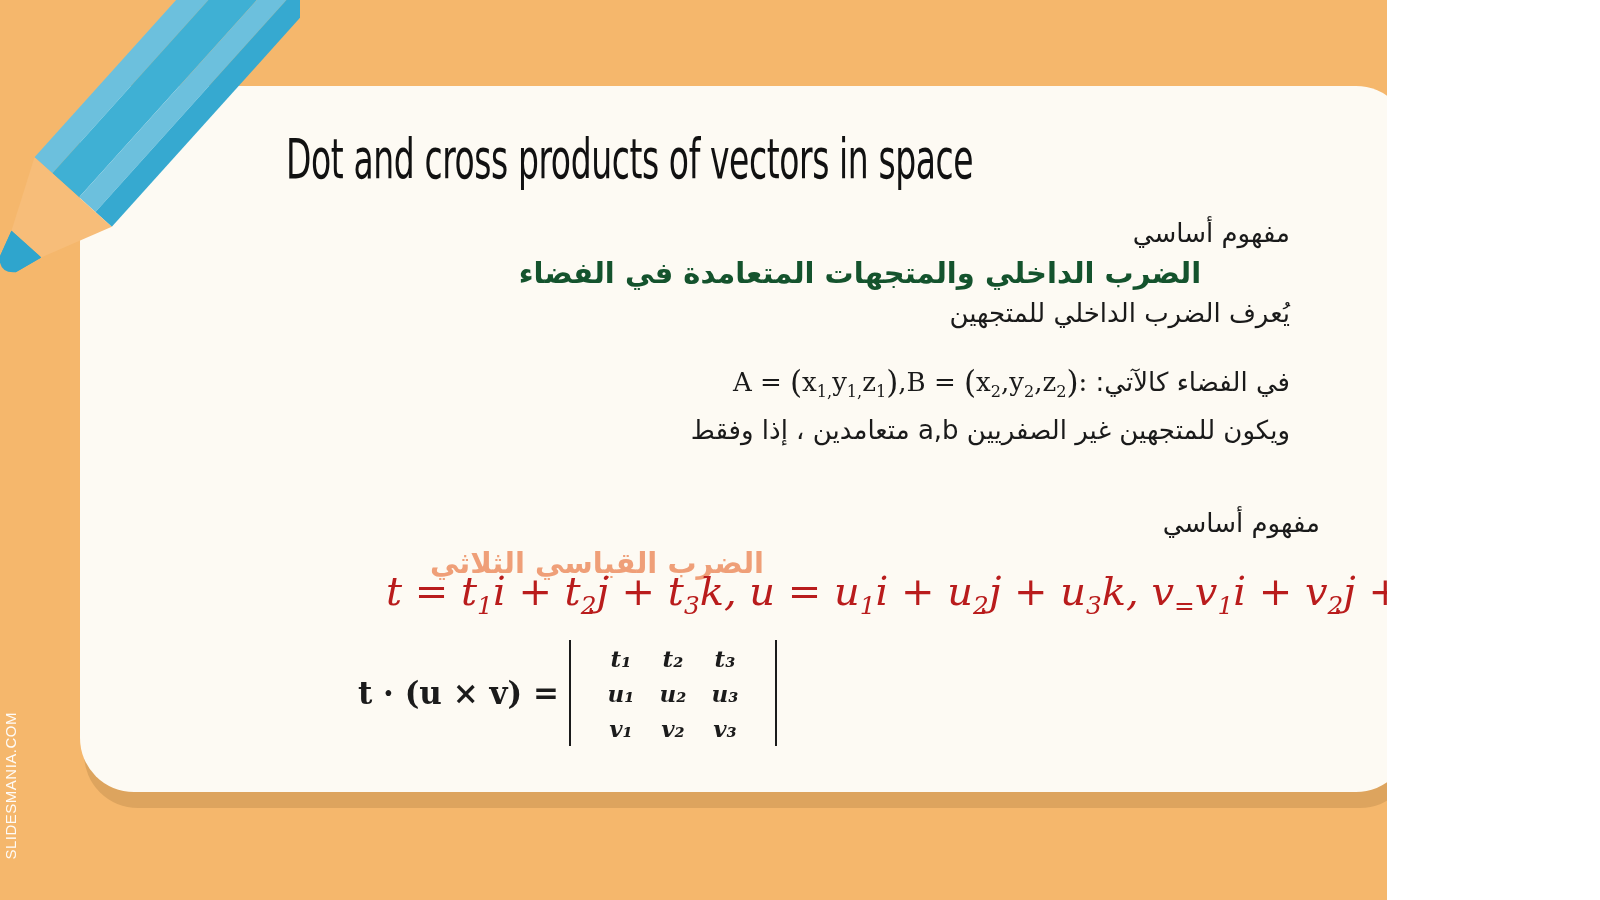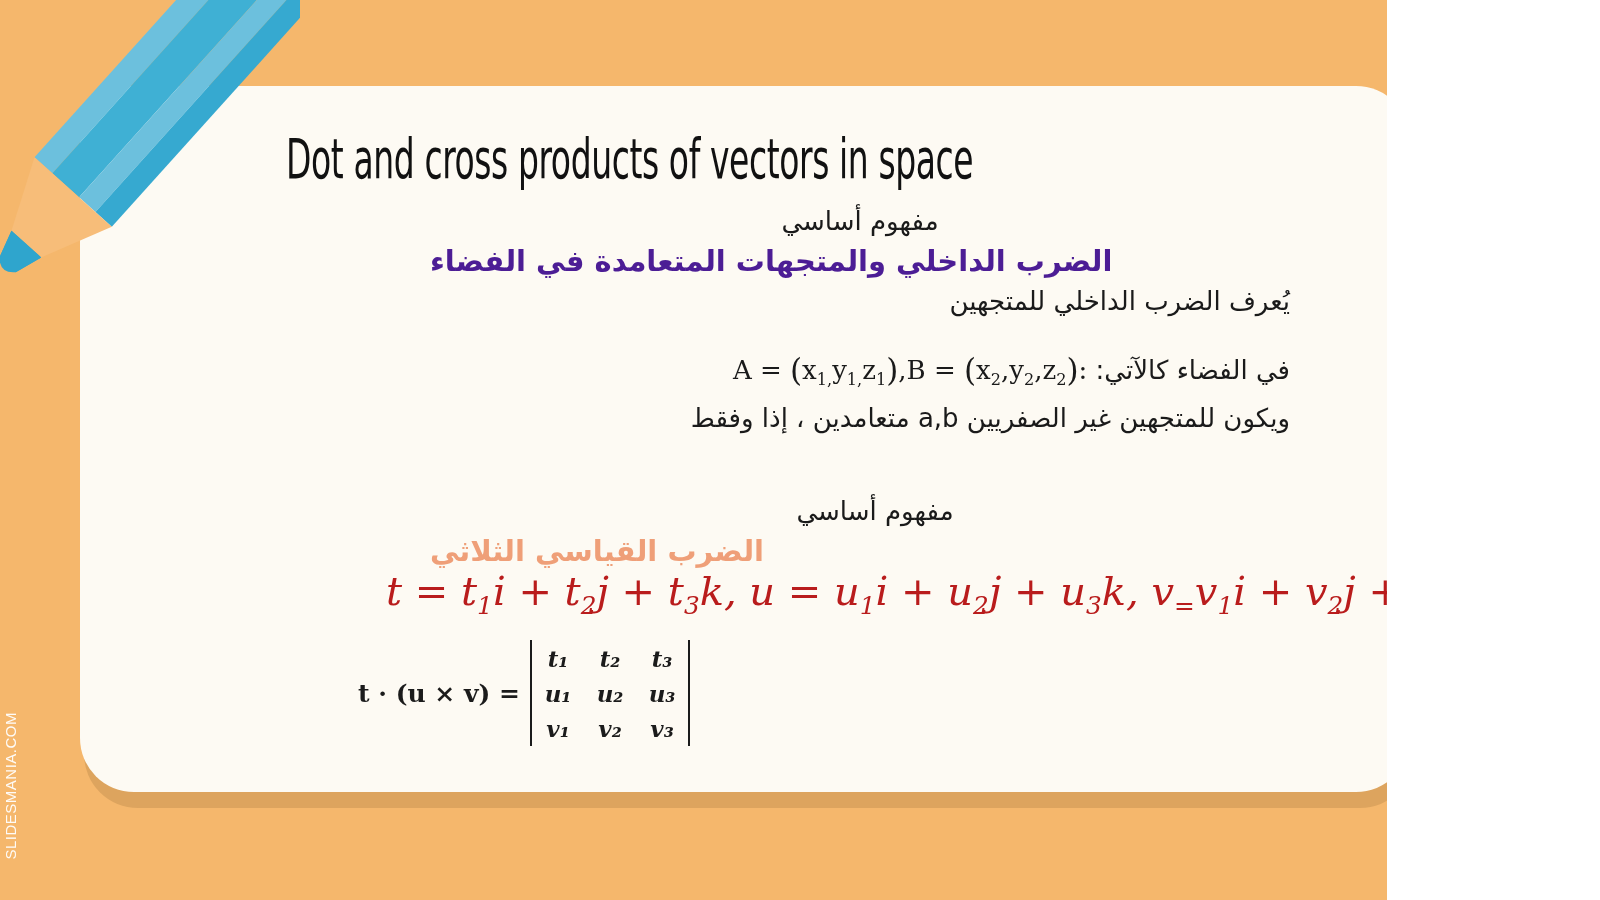--- a/index.html
+++ b/index.html
@@ -76,30 +76,32 @@
     top: 492px;
     width: 890px;
   }
 
   .line {
     font-size: 26px;
     line-height: 38px;
     white-space: nowrap;
   }
   .line-right {
+    text-align: right;
+    margin-top: 12px;
   }
   .line-center {
     text-align: right;
   }
   .heading-blue {
     font-size: 29px;
     line-height: 42px;
     font-weight: 700;
-    color: #4c1d95;
-    text-align: left;
+    color: #14532d;
+    text-align: center;
   }
   .heading-orange {
     font-size: 29px;
     line-height: 42px;
     font-weight: 700;
     color: #ef9f78;
     text-align: left;
   }
 
   
@@ -133,37 +135,37 @@
   .det-wrap {
     position: absolute;
     left: 358px;
     top: 640px;
     display: flex;
     align-items: center;
     font-family: "DejaVu Serif", "Liberation Serif", serif;
     color: #1b1b1b;
   }
   .det-lhs {
-    font-size: 25px;
+    font-size: 31px;
     font-weight: 700;
     margin-right: 10px;
     white-space: nowrap;
   }
   .det-bar {
     width: 2px;
     height: 106px;
     background: #1b1b1b;
   }
   .det-grid {
     display: grid;
     grid-template-columns: 52px 52px 52px;
     grid-auto-rows: 35px;
     align-items: center;
     justify-items: center;
-    padding: 0 0;
+    padding: 0 24px;
     font-style: italic;
     font-weight: 700;
     font-size: 23px;
   }
 
   
   #pencil-blue {
     position: absolute;
     left: -60px;
     top: -70px;

